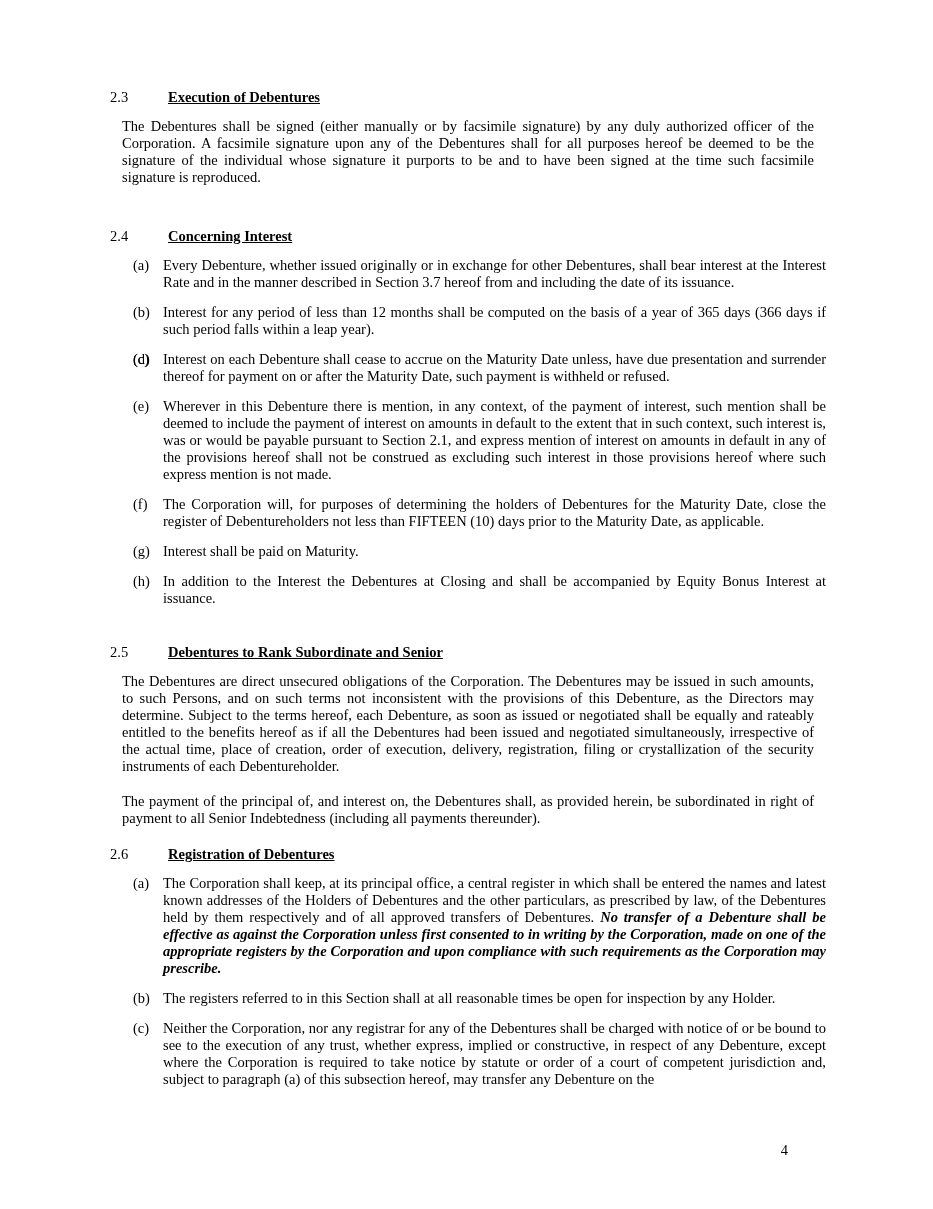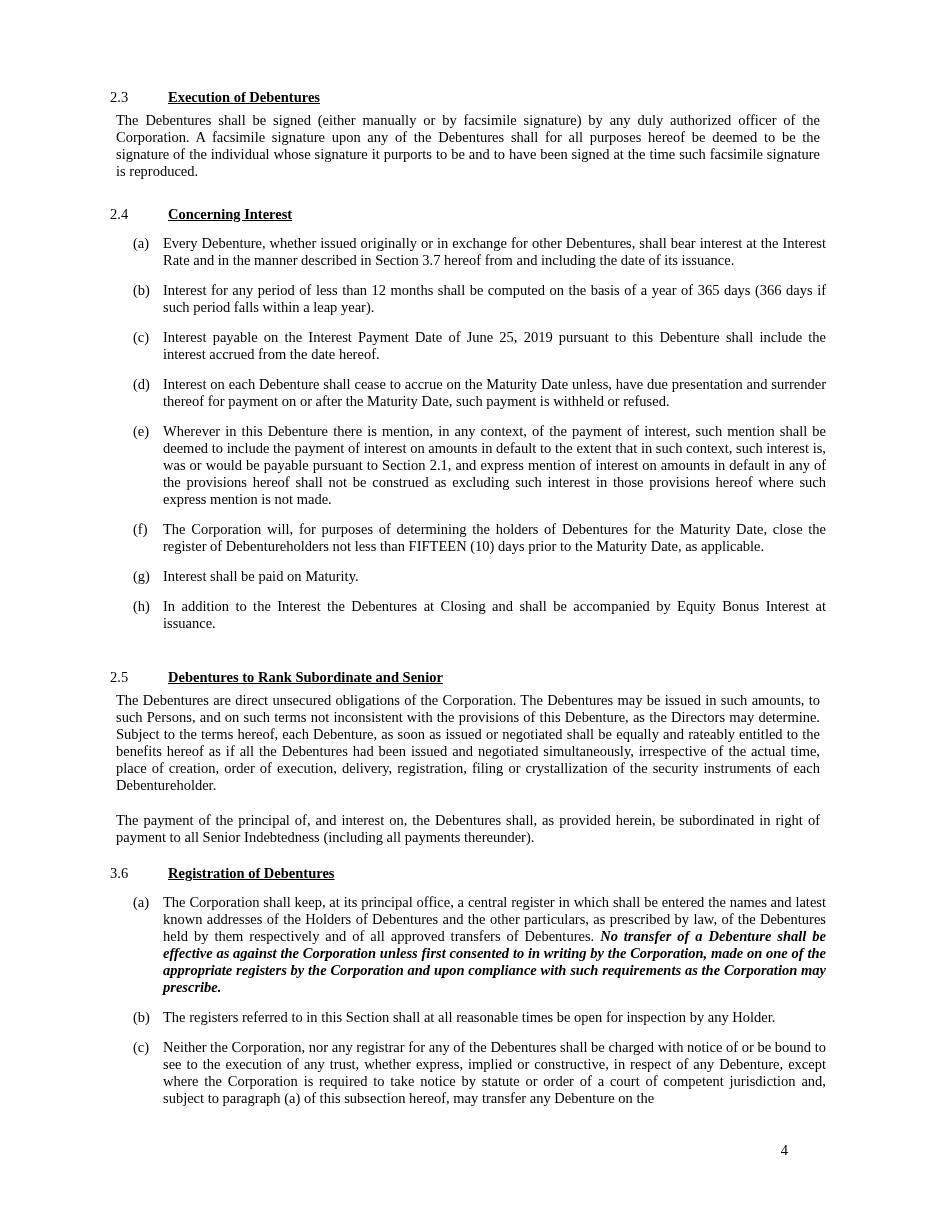--- a/index.html
+++ b/index.html
@@ -15,28 +15,28 @@
     color: #000000;
     overflow: hidden;
   }
   .content {
     position: absolute;
     top: 89px;
     left: 110px;
     width: 716px;
   }
   .section { margin: 0; }
-  .gap-26 { margin-top: 26px; }
+  .gap-26 { margin-top: 42px; }
   .gap-38 { margin-top: 37px; }
   .gap-19 { margin-top: 19px; }
   .section-heading { margin: 0 0 12px 0; }
   .section-heading.tight { margin-bottom: 2px; }
   .sec-num { display: inline-block; min-width: 58px; }
   .sec-title { font-weight: 700; text-decoration: underline; }
-  .body-text { margin: 6px; text-align: justify; }
+  .body-text { margin: 12px; text-align: justify; }
   .mb-18 { margin-bottom: 18px; }
   .list-item {
     position: relative;
     padding-left: 53px;
     margin-bottom: 13px;
     text-align: justify;
   }
   .list-item:last-child { margin-bottom: 0; }
   .item-label { position: absolute; left: 23px; top: 0; }
   .em-bi { font-weight: 700; font-style: italic; }
@@ -66,21 +66,20 @@
       <div class="list-item">
         <span class="item-label">(a)</span>
         <span class="item-text">Every Debenture, whether issued originally or in exchange for other Debentures, shall bear interest at the Interest Rate and in the manner described in Section 3.7 hereof from and including the date of its issuance.</span>
       </div>
       <div class="list-item">
         <span class="item-label">(b)</span>
         <span class="item-text">Interest for any period of less than 12 months shall be computed on the basis of a year of 365 days (366 days if such period falls within a leap year).</span>
       </div>
       <div class="list-item">
         <span class="item-label">(c)</span>
-        <span class="item-text">Interest payable on the Interest Payment Date of June 25, 2019 pursuant to this Debenture shall include the interest accrued from the date hereof.</span>
       </div>
       <div class="list-item">
         <span class="item-label">(d)</span>
         <span class="item-text">Interest on each Debenture shall cease to accrue on the Maturity Date unless, have due presentation and surrender thereof for payment on or after the Maturity Date, such payment is withheld or refused.</span>
       </div>
       <div class="list-item">
         <span class="item-label">(e)</span>
         <span class="item-text">Wherever in this Debenture there is mention, in any context, of the payment of interest, such mention shall be deemed to include the payment of interest on amounts in default to the extent that in such context, such interest is, was or would be payable pursuant to Section 2.1, and express mention of interest on amounts in default in any of the provisions hereof shall not be construed as excluding such interest in those provisions hereof where such express mention is not made.</span>
       </div>
       <div class="list-item">
@@ -100,21 +99,21 @@
     <section class="section gap-38">
       <div class="section-heading tight">
         <span class="sec-num">2.5</span><span class="sec-title">Debentures to Rank Subordinate and Senior</span>
       </div>
       <p class="body-text mb-18">The Debentures are direct unsecured obligations of the Corporation. The Debentures may be issued in such amounts, to such Persons, and on such terms not inconsistent with the provisions of this Debenture, as the Directors may determine.  Subject to the terms hereof, each Debenture, as soon as issued or negotiated shall be equally and rateably entitled to the benefits hereof as if all the Debentures had been issued and negotiated simultaneously, irrespective of the actual time, place of creation, order of execution, delivery, registration, filing or crystallization of the security instruments of each Debentureholder.</p>
       <p class="body-text">The payment of the principal of, and interest on, the Debentures shall, as provided herein, be subordinated in right of payment to all Senior Indebtedness (including all payments thereunder).</p>
     </section>
 
     <section class="section gap-19">
       <div class="section-heading">
-        <span class="sec-num">3.6</span><span class="sec-title">Registration of Debentures</span>
+        <span class="sec-num">2.6</span><span class="sec-title">Registration of Debentures</span>
       </div>
       <div class="list-item">
         <span class="item-label">(a)</span>
         <span class="item-text"><span>The Corporation shall keep, at its principal office, a central register in which shall be entered the names and latest known addresses of the Holders of Debentures and the other particulars, as prescribed by law, of the Debentures held by them respectively and of all approved transfers of Debentures.</span> <span class="em-bi">No transfer of a Debenture shall be effective as against the Corporation unless first consented to in writing by the Corporation, made on one of the appropriate registers by the Corporation and upon compliance with such requirements as the Corporation may prescribe.</span></span>
       </div>
       <div class="list-item">
         <span class="item-label">(b)</span>
         <span class="item-text">The registers referred to in this Section shall at all reasonable times be open for inspection by any Holder.</span>
       </div>
       <div class="list-item">

